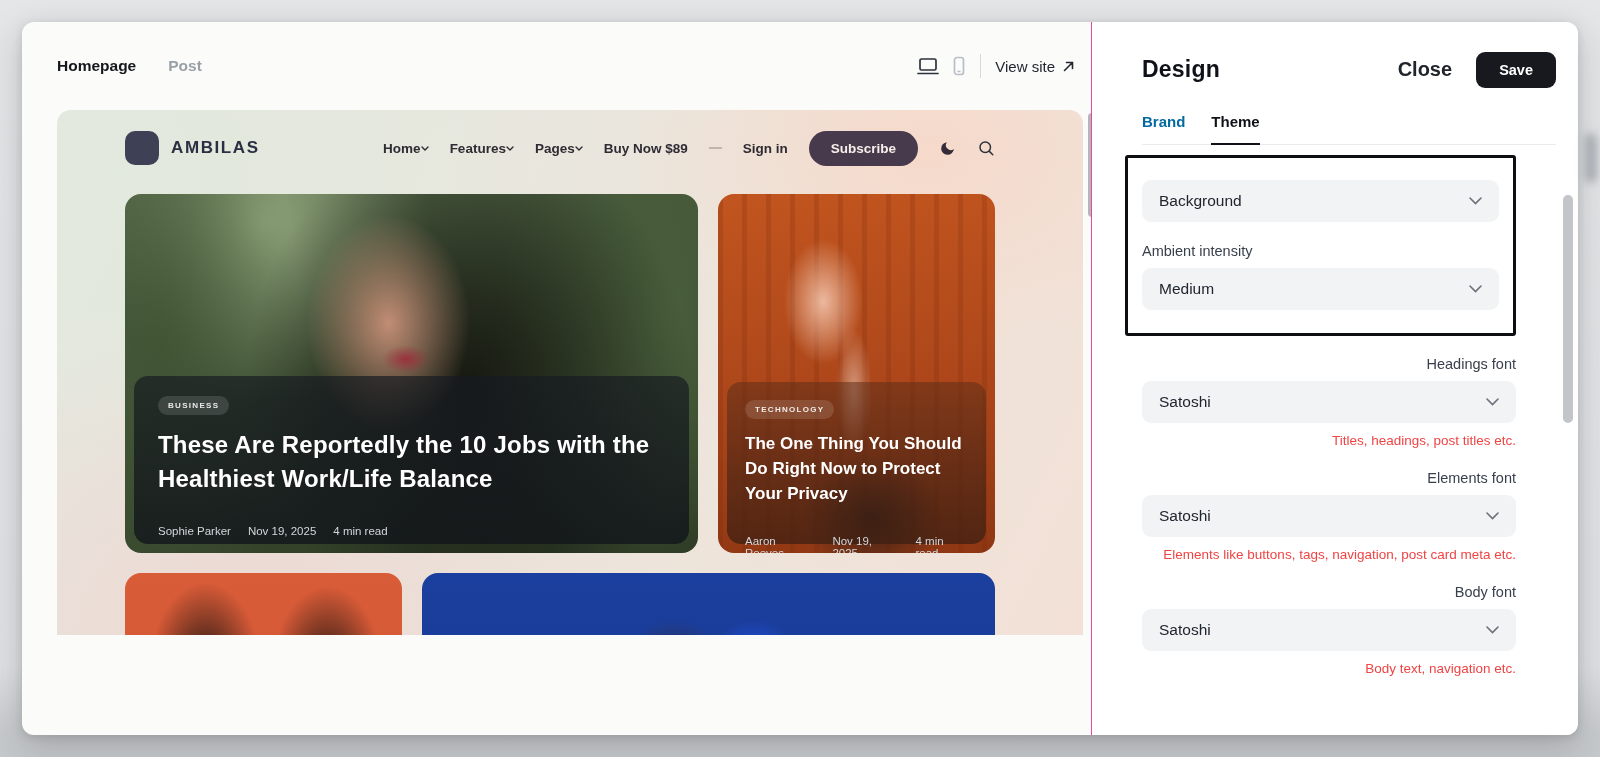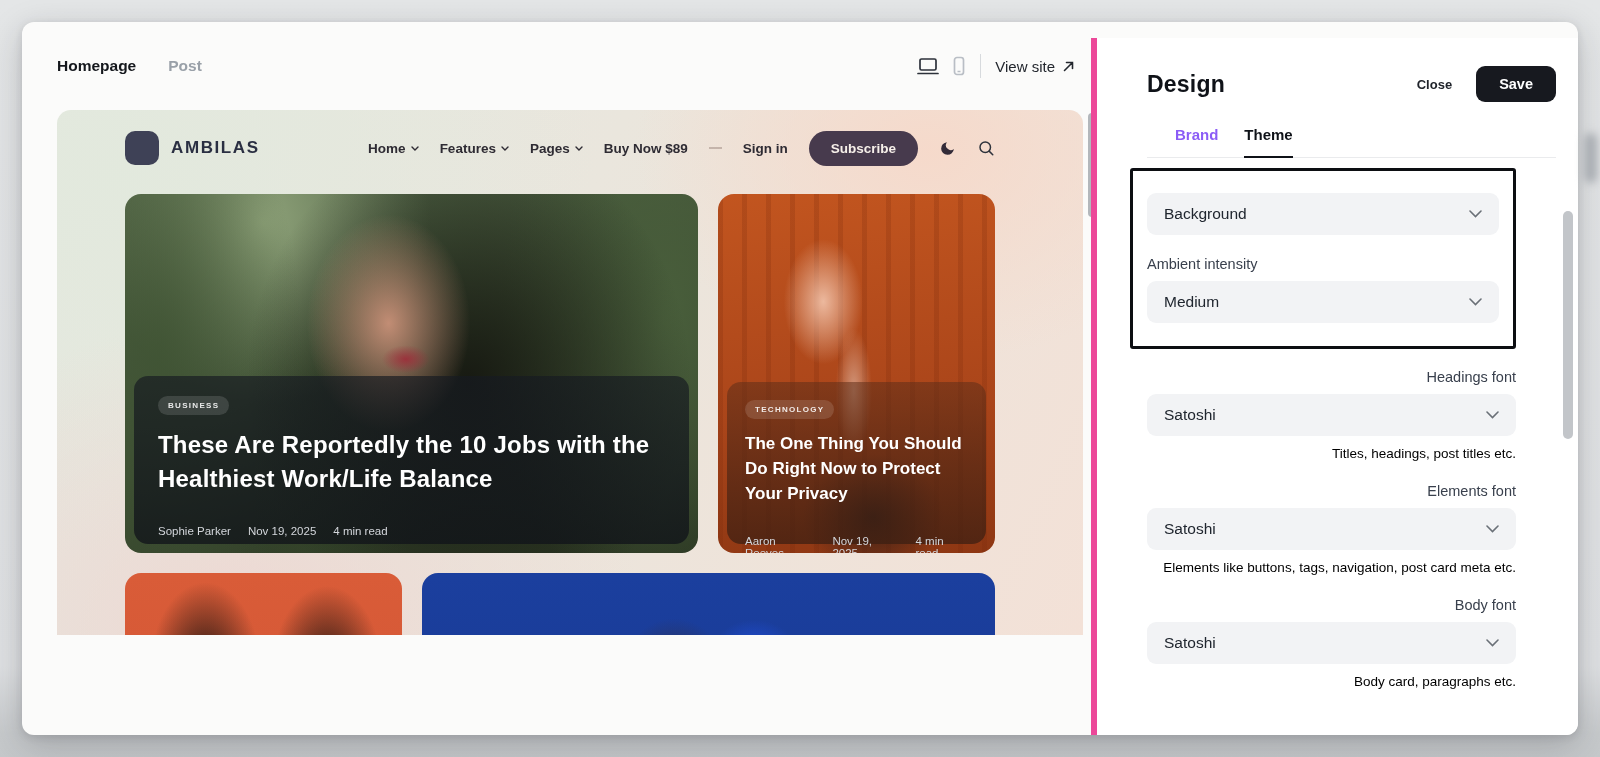--- a/index.html
+++ b/index.html
@@ -33,21 +33,21 @@
     background:
       radial-gradient(420px 300px at 85% 8%, rgba(246,217,202,.95), transparent 70%),
       radial-gradient(560px 440px at 18% 100%, rgba(238,213,208,.85), transparent 72%),
       radial-gradient(640px 520px at 6% 12%, rgba(226,233,221,.95), transparent 75%),
       linear-gradient(115deg,#e5e8e0 0%, #eae6dd 45%, #f3e1d7 100%);
   }
   .site-header { position:absolute; left:68px; top:16px; width:870px; height:44px; display:flex; align-items:center; }
   .logo-mark { width:34px; height:34px; border-radius:10px; background:#3e4156; flex:0 0 auto; }
   .brand-name { margin-left:12px; font-weight:bold; font-size:17px; letter-spacing:1.6px; color:#2a2f42; }
   .site-nav { margin-left:auto; display:flex; align-items:center; gap:21px; font-size:13.5px; color:#2e2b33; font-weight:bold; }
-  .nav-item { display:flex; align-items:center; gap:5px; cursor:default; white-space:nowrap; }
+  .nav-item { display:flex; align-items:center; cursor:default; white-space:nowrap; }
   .nav-divider { width:13px; height:1.5px; background:rgba(90,60,55,.28); }
   .subscribe-btn { background:#473a4d; color:#f6efe9; padding:10px 22px; border-radius:20px; font-size:13.5px; font-weight:bold; }
   .icon-btn { display:flex; align-items:center; }
 
   .cards { position:absolute; left:68px; top:84px; width:870px; height:541px; }
   .card { position:absolute; border-radius:16px; overflow:hidden; }
   .card1 { left:0; top:0; width:573px; height:359px;
     background:
       radial-gradient(34px 20px at 49% 46%, rgba(158,42,56,.85), transparent 70%),
       radial-gradient(120px 160px at 46% 36%, rgba(202,146,121,.95), rgba(202,146,121,0) 68%),
@@ -90,37 +90,37 @@
   .card2 .overlay { height:162px; padding:16px 18px; background:linear-gradient(rgba(96,46,24,.55), rgba(58,30,18,.72)); }
   .badge { display:inline-block; font-size:8px; font-weight:bold; letter-spacing:1.3px; color:rgba(255,255,255,.88);
     background:rgba(255,255,255,.13); padding:5px 10px; border-radius:10px; }
   .post-title { color:#fff; font-weight:bold; }
   .card1 .post-title { font-size:24px; line-height:34px; margin-top:13px; max-width:516px; letter-spacing:.2px; }
   .card2 .post-title { font-size:17px; line-height:25px; margin-top:12px; max-width:232px; }
   .meta { display:flex; gap:17px; color:#d3d6db; font-size:11.5px; margin-top:29px; }
   .preview-scrollbar { position:absolute; left:1066px; top:91px; width:8px; height:104px; border-radius:4px; background:#b3b7bb; }
 
   
-  .panel { position:absolute; left:1069px; top:16px; width:487px; height:100%; background:#ffffff; border-left:6px solid #ec4899; }
+  .panel { position:absolute; left:1069px; top:0; width:487px; height:100%; background:#ffffff; border-left:1px solid #ec4899; }
   .panel-header { display:flex; align-items:center; margin:28px 22px 0 50px; }
   .panel-title { font-size:23px; font-weight:800; color:#0f1218; letter-spacing:.2px; }
-  .close-btn { margin-left:auto; font-size:13px; font-weight:bold; color:#20242b; padding:8px 10px; cursor:default; }
+  .close-btn { margin-left:auto; font-size:20px; font-weight:bold; color:#20242b; padding:8px 10px; cursor:default; }
   .save-btn { margin-left:14px; background:#17191f; color:#fff; font-size:14.5px; font-weight:bold; padding:10px 23px; border-radius:9px; cursor:default; }
   .tabs { display:flex; gap:26px; margin:24px 22px 0 50px; border-bottom:1px solid #eaebed; }
   .tab { font-size:15px; padding-bottom:13px; cursor:default; }
-  .tab.idle { color:#8b5cf6; font-weight:bold;margin-left:28px; }
+  .tab.idle { color:#0369a1; font-weight:bold; }
   .tab.active { color:#0f1218; font-weight:bold; border-bottom:2.5px solid #0f1218; margin-bottom:-1px;text-align:center; }
   .highlight-box { margin:10px 62px 0 33px; border:3px solid #0c0e12; border-radius:3px; padding:13px 14px 23px 14px; }
   .field { }
   .field + .field { margin-top:21px; }
   .field-label { font-size:14.5px; color:#39404d; }
   .select { margin-top:9px; height:42px; background:#f2f3f5; border-radius:9px; display:flex; align-items:center; padding:0 17px; cursor:default; }
   .select-value { font-size:15.5px; color:#20262f; }
   .select .chev { margin-left:auto; }
-  .field-help { margin-top:9px; font-size:13.5px; line-height:18px; color:#000000; }
+  .field-help { margin-top:9px; font-size:13.5px; line-height:18px; color:#ef4444; }
   .panel-body { margin:0 62px 0 50px; }
   .panel-body .field { margin-top:20px;text-align:right; }
   .panel-scrollbar { position:absolute; right:5px; top:173px; width:10px; height:228px; border-radius:5px; background:#c2c5c9; }
   .outer-blob { position:absolute; right:3px; top:133px; width:13px; height:50px; background:#a9adb2; border-radius:7px; filter:blur(4px); }
 </style>
 </head>
 <body>
 
 <div class="window">
 
@@ -279,21 +279,21 @@
         <div class="field-help">Elements like buttons, tags, navigation, post card meta etc.</div>
       </div>
       <div class="field">
         <div class="field-label">Body font</div>
         <div class="select">
           <span class="select-value">Satoshi</span>
           <svg class="chev" width="13" height="8" viewBox="0 0 13 8" fill="none" stroke="#6a7077" stroke-width="1.6" stroke-linecap="round">
               <path d="M1 1 L6.5 6.5 L12 1"></path>
             </svg>
         </div>
-        <div class="field-help">Body card, paragraphs etc.</div>
+        <div class="field-help">Body text, navigation etc.</div>
       </div>
     </div>
 
     <div class="panel-scrollbar"></div>
   </div>
 </div>
 
 <div class="outer-blob"></div>
 
 </body></html>

